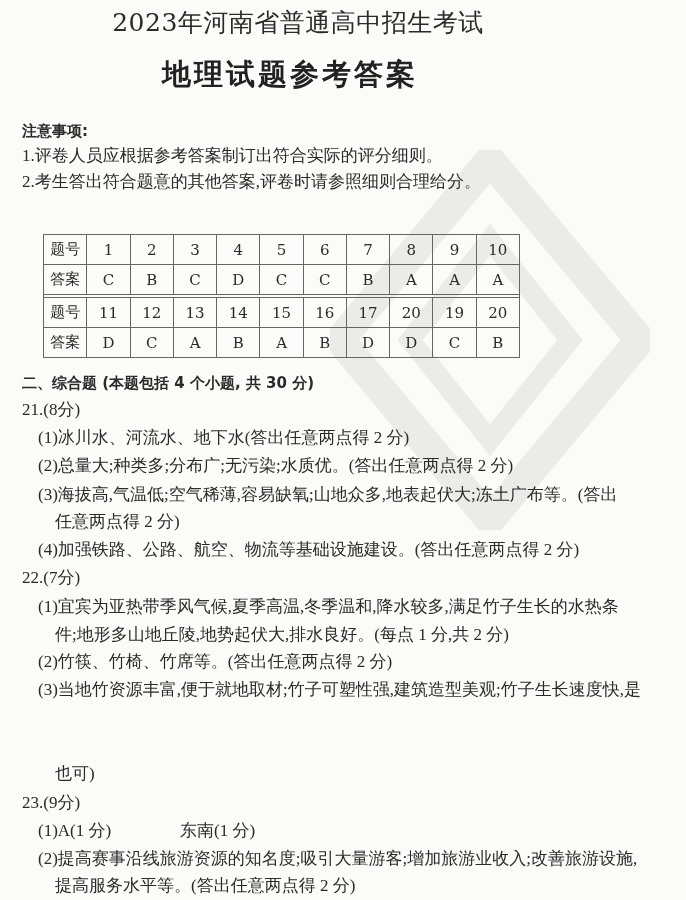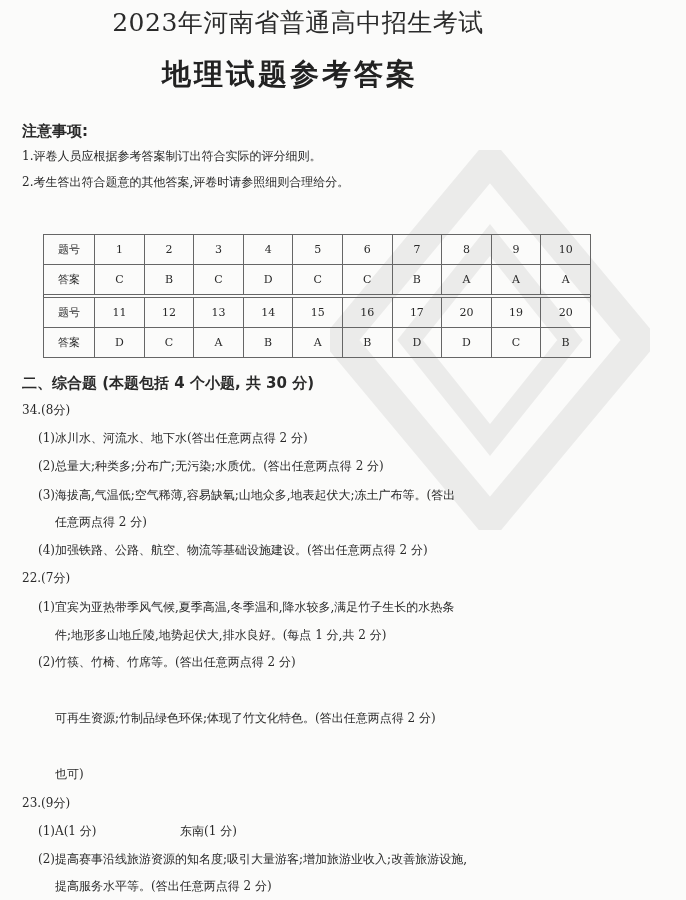--- a/index.html
+++ b/index.html
@@ -15,29 +15,30 @@
     position: absolute; top: 6px; left: 0; width: 596px; text-align: center;
     font-size: 25px; letter-spacing: 0.5px; color: #2a2a2a;
     font-family: "DejaVu Serif", serif;
   }
   .title2 {
     position: absolute; top: 55px; left: 0; width: 580px; text-align: center;
     font-size: 29px; font-weight: bold; letter-spacing: 3px; color: #222;
     font-family: "DejaVu Sans", sans-serif;
   }
   .line {
-    position: absolute; left: 22px; font-size: 12px; line-height: 20px; white-space: nowrap;
+    position: absolute; left: 22px; font-size: 17px; line-height: 20px; white-space: nowrap;
     color: #2a2a2a;
+    font-family: Liberation Serif, serif;
   }
   .bold { font-weight: bold; font-family: "DejaVu Sans", sans-serif; font-size: 15px; }
   .ind1 { left: 38px; }
   .ind2 { left: 55px; }
   table.answers {
-    position: absolute; left: 43px; top: 234px; width: 548px;
-    border-collapse: collapse; font-size: 11px;
+    position: absolute; left: 43px; top: 234px; width: 477px;
+    border-collapse: collapse; font-size: 15px;
     border: 1.5px solid #555;
   }
   table.answers td {
     border: 1px solid #666; height: 29px; text-align: center; padding: 0;
     color: #2a2a2a; width: 52px;
   }
   table.answers td.lbl { width: 54px; }
   table.answers tr.sep td { height: 2px; border-left: none; border-right: none; }
   .watermark {
     position: absolute; left: 330px; top: 150px; width: 320px; height: 380px;
@@ -117,32 +118,32 @@
       <td>D</td>
       <td>D</td>
       <td>C</td>
       <td>B</td>
     </tr>
   </tbody>
     </table>
 
   <div class="line bold" style="top:373px;">二、综合题 (本题包括 4 个小题, 共 30 分)</div>
 
-  <div class="line" style="top:400px;">34.(8分)</div>
+  <div class="line" style="top:400px;">21.(8分)</div>
   <div class="line ind1" style="top:428px;">(1)冰川水、河流水、地下水(答出任意两点得 2 分)</div>
   <div class="line ind1" style="top:456px;">(2)总量大;种类多;分布广;无污染;水质优。(答出任意两点得 2 分)</div>
   <div class="line ind1" style="top:485px;">(3)海拔高,气温低;空气稀薄,容易缺氧;山地众多,地表起伏大;冻土广布等。(答出</div>
   <div class="line ind2" style="top:512px;">任意两点得 2 分)</div>
   <div class="line ind1" style="top:540px;">(4)加强铁路、公路、航空、物流等基础设施建设。(答出任意两点得 2 分)</div>
 
   <div class="line" style="top:568px;">22.(7分)</div>
   <div class="line ind1" style="top:597px;">(1)宜宾为亚热带季风气候,夏季高温,冬季温和,降水较多,满足竹子生长的水热条</div>
   <div class="line ind2" style="top:625px;text-align:center;">件;地形多山地丘陵,地势起伏大,排水良好。(每点 1 分,共 2 分)</div>
   <div class="line ind1" style="top:652px;">(2)竹筷、竹椅、竹席等。(答出任意两点得 2 分)</div>
-  <div class="line ind2" style="top:708px;">可再生资源;竹制品绿色环保;体现了竹文化特色。(答出任意两点得 2 分)</div>
+  <div class="line ind1" style="top:680px;">(3)当地竹资源丰富,便于就地取材;竹子可塑性强,建筑造型美观;竹子生长速度快,是</div>
   <div class="line ind2" style="top:764px;">也可)</div>
 
   <div class="line" style="top:793px;">23.(9分)</div>
   <div class="line ind1" style="top:821px;">(1)A(1 分)</div>
   <div class="line" style="top:821px; left:180px;">东南(1 分)</div>
   <div class="line ind1" style="top:849px;">(2)提高赛事沿线旅游资源的知名度;吸引大量游客;增加旅游业收入;改善旅游设施,</div>
   <div class="line ind2" style="top:876px;">提高服务水平等。(答出任意两点得 2 分)</div>
 
 </div>
 

